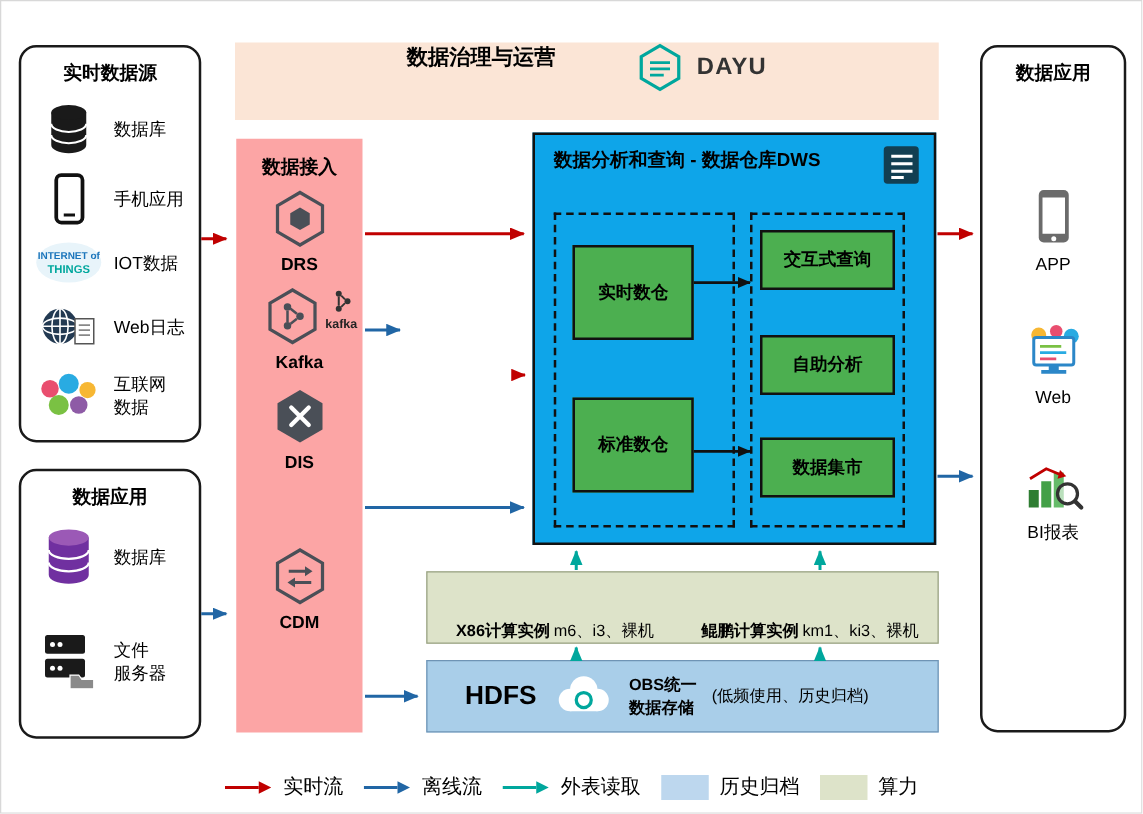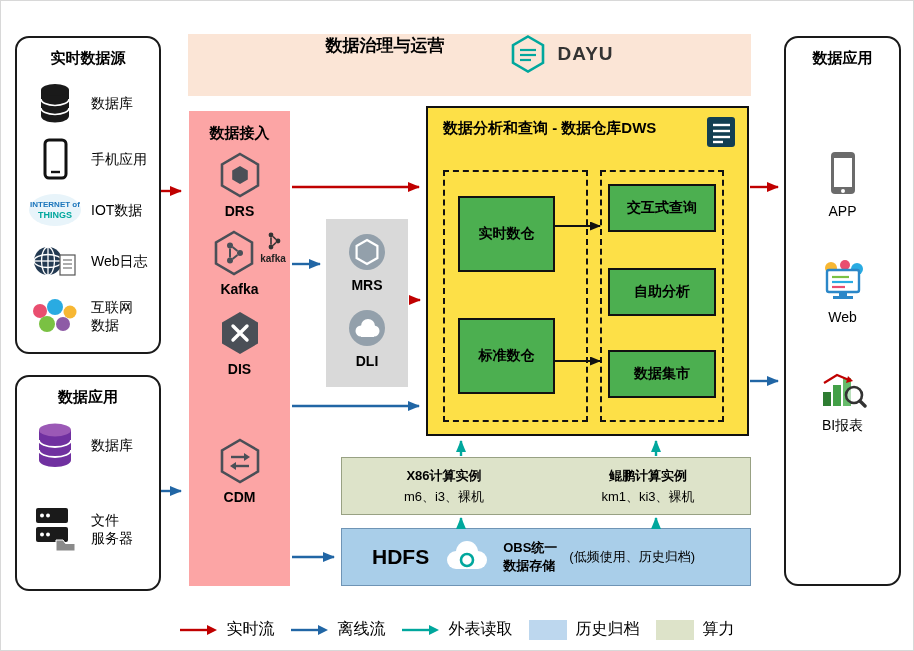--- a/index.html
+++ b/index.html
@@ -20,28 +20,28 @@
   .logo-text { font-weight:bold; font-size:19px; color:#333; letter-spacing:1px; }
 
   .ingest { position:absolute; background:#fca5a5; }
   .ingest .panel-title { padding-top:13px; }
   .svc { position:absolute; left:0; width:100%; display:flex; flex-direction:column; align-items:center; }
   .svc-label { font-weight:bold; font-size:14px; margin-top:4px; }
   .kafka-wrap { display:flex; align-items:flex-start; margin-left:18px; }
 
   .graybox { position:absolute; background:#D9D9D9; }
 
-  .yellow { position:absolute; background:#fde047; border:2px solid #111; }
+  .yellow { position:absolute; background:#0ea5e9; border:2px solid #111; }
   .yellow-title { position:absolute; top:11px; left:15px; font-weight:bold; font-size:15px; }
   .dws-icon { position:absolute; right:8px; top:6px; }
   .dashed { position:absolute; border:2px dashed #111; }
   .greenbox { position:absolute; background:#4CAF50; border:2px solid #111; display:flex; align-items:center; justify-content:center; font-weight:bold; font-size:14px; text-align:center; }
 
   .compute { position:absolute; background:#DDE3C9; border:1px solid #98A183; display:flex; }
-  .compute-cell { flex:1; display:flex; flex-direction:column; align-items:center; justify-content:center; gap:3px; }
+  .compute-cell { flex:1; display:flex; flex-direction:row; align-items:flex-end; justify-content:center; gap:3px; }
   .compute-title { font-weight:bold; font-size:13px; }
   .compute-spec { font-size:13px; }
 
   .hdfs { position:absolute; background:#A9CEE9; border:1px solid #6F94B5; display:flex; align-items:center; gap:12px; }
   .hdfs-name { font-weight:bold; font-size:21px; margin-left:30px; }
   .obs-lines { font-weight:bold; font-size:13px; line-height:1.35; white-space:pre-line; }
   .obs-note { font-size:13px; }
 
   .apps-item-label { font-size:14px; margin-top:7px; }
 
@@ -211,39 +211,20 @@
         <path d="M24 3 L42 13.5 V34.5 L24 45 L6 34.5 V13.5 Z" fill="none" stroke="#4A4F57" stroke-width="2.6"></path>
         <line x1="15" y1="20" x2="28" y2="20" stroke="#4A4F57" stroke-width="2.4"></line>
         <polygon points="28,16 34,20 28,24" fill="#4A4F57"></polygon>
         <line x1="33" y1="29" x2="20" y2="29" stroke="#4A4F57" stroke-width="2.4"></line>
         <polygon points="20,25 14,29 20,33" fill="#4A4F57"></polygon>
       </svg>
       <div class="svc-label">CDM</div>
     </div>
   </div>
 
-  <div class="graybox" style="left:325px;top:218px;width:82px;height:168px;">
-    <div class="svc" style="top:12px;">
-      <svg width="42" height="42" viewBox="0 0 42 42">
-        <circle cx="21" cy="21" r="18" fill="#93A0AB"></circle>
-        <path d="M21 9 L31.4 15 V27 L21 33 L10.6 27 V15 Z" fill="none" stroke="#fff" stroke-width="2.2"></path>
-      </svg>
-      <div class="svc-label">MRS</div>
-    </div>
-    <div class="svc" style="top:88px;">
-      <svg width="42" height="42" viewBox="0 0 42 42">
-        <circle cx="21" cy="21" r="18" fill="#93A0AB"></circle>
-        <circle cx="15" cy="24" r="5.5" fill="#fff"></circle>
-        <circle cx="22" cy="19" r="7" fill="#fff"></circle>
-        <circle cx="28" cy="24" r="5.5" fill="#fff"></circle>
-        <rect x="15" y="22" width="13" height="8" fill="#fff"></rect>
-      </svg>
-      <div class="svc-label">DLI</div>
-    </div>
-  </div>
 
   <div class="yellow" style="left:425px;top:105px;width:323px;height:330px;">
     <div class="yellow-title">数据分析和查询 - 数据仓库DWS</div>
     <span class="dws-icon">
       <svg width="36" height="36" viewBox="0 0 36 36">
         <rect x="4" y="3" width="28" height="30" rx="3" fill="#123F52"></rect>
         <line x1="10" y1="11" x2="27" y2="11" stroke="#fff" stroke-width="2.4"></line>
         <line x1="10" y1="17" x2="27" y2="17" stroke="#fff" stroke-width="2.4"></line>
         <line x1="10" y1="23" x2="27" y2="23" stroke="#fff" stroke-width="2.4"></line>
         <line x1="10" y1="28" x2="20" y2="28" stroke="#fff" stroke-width="2.4"></line>

